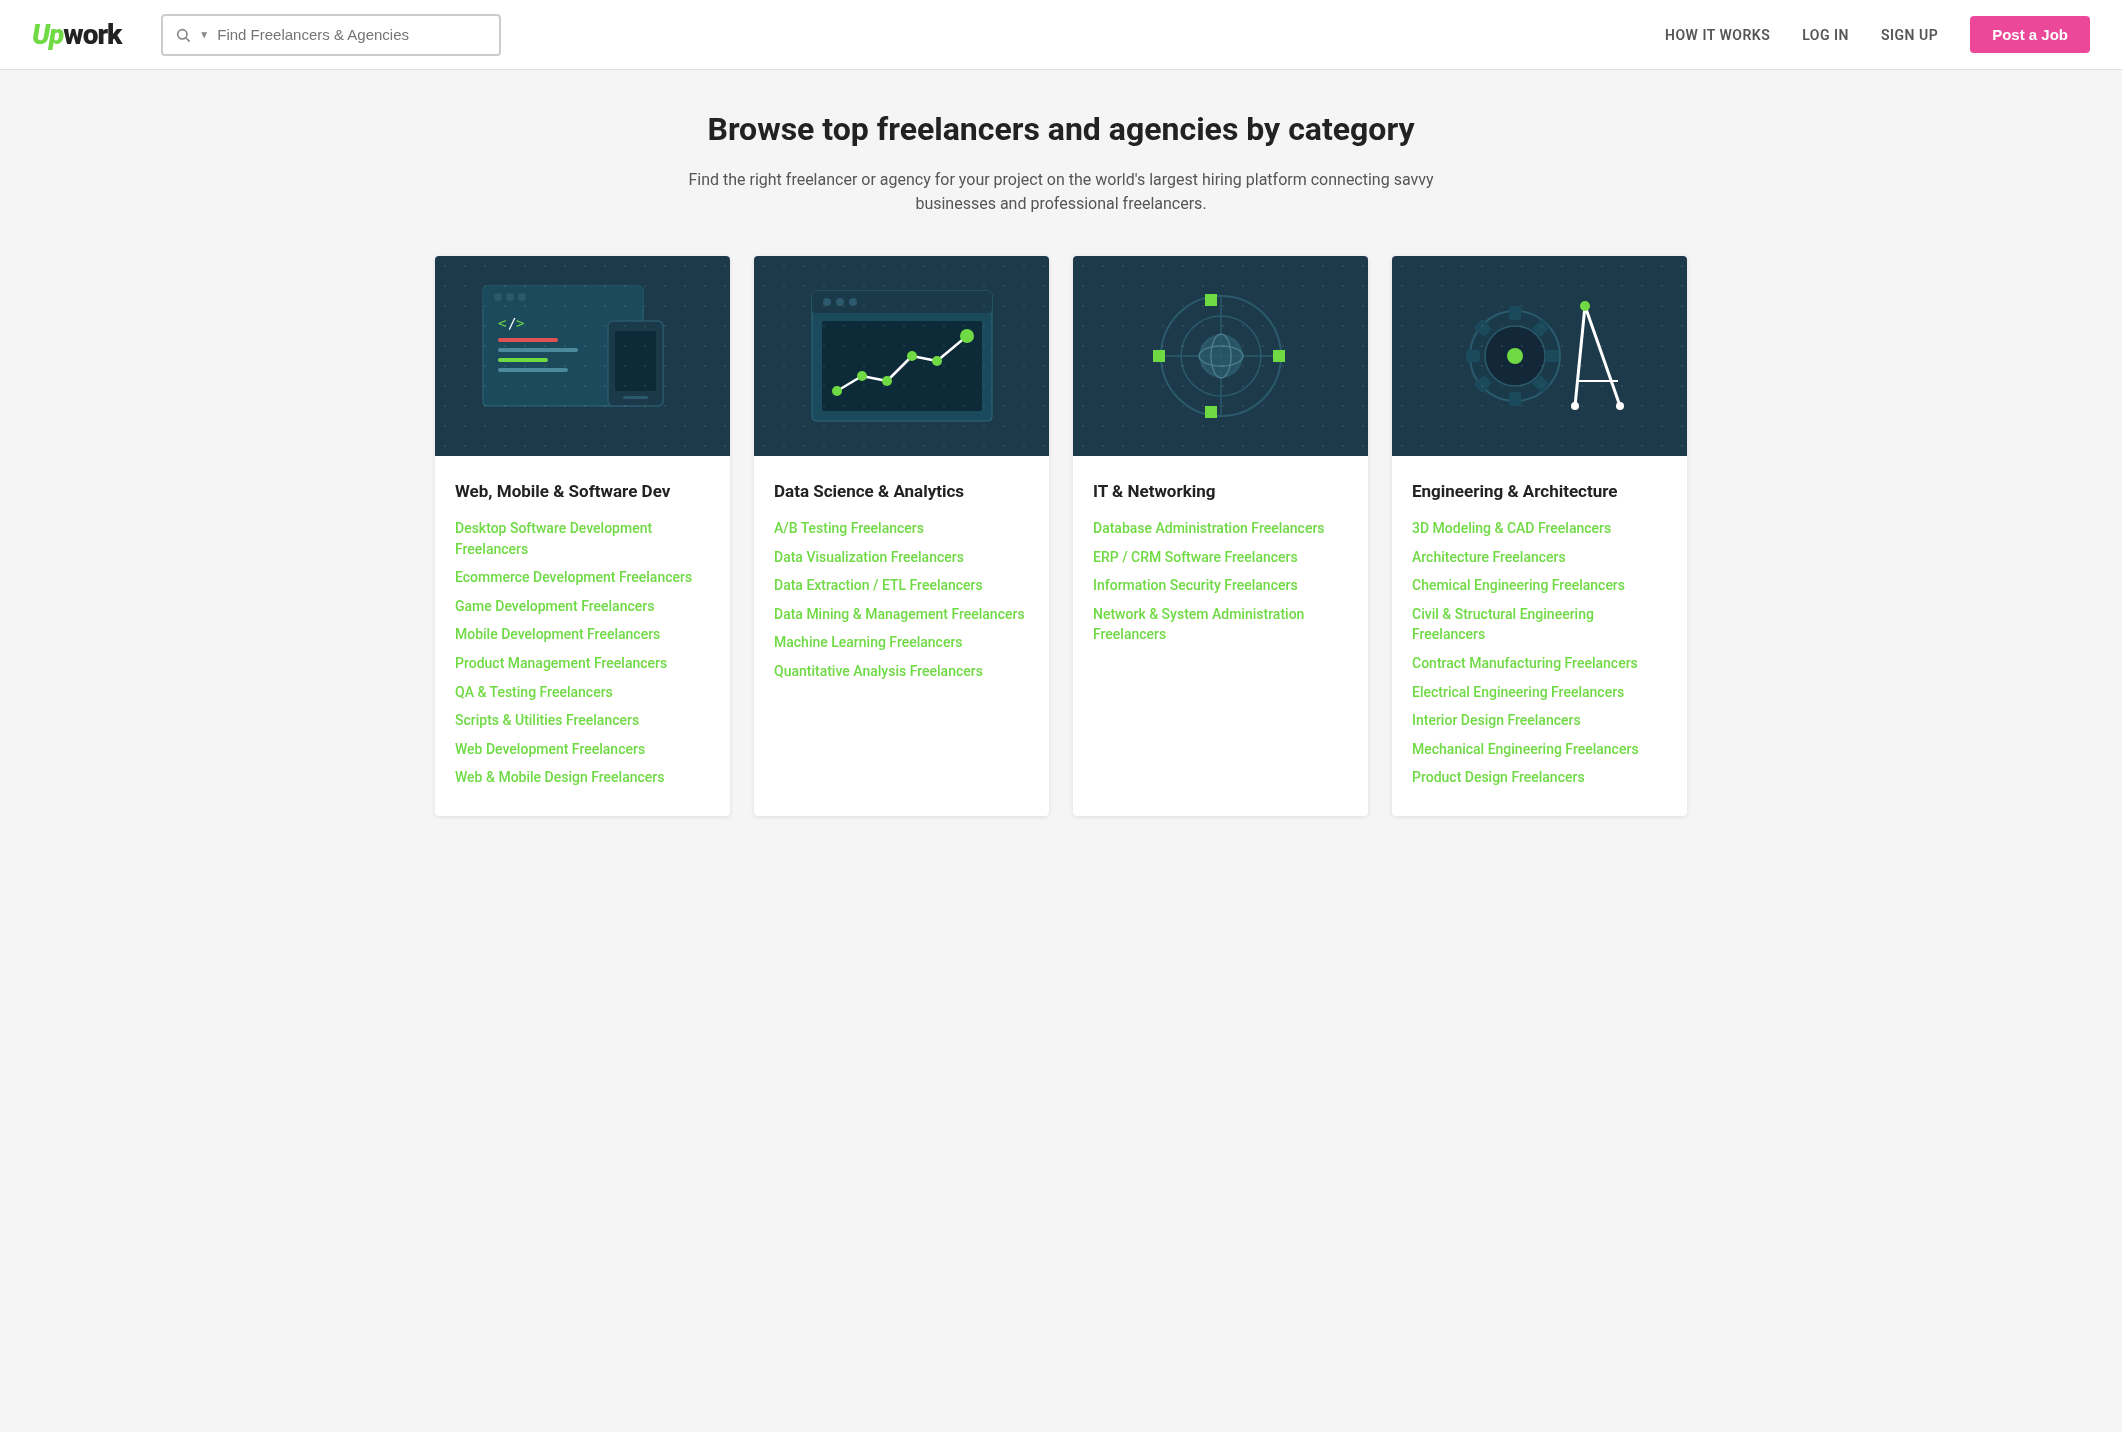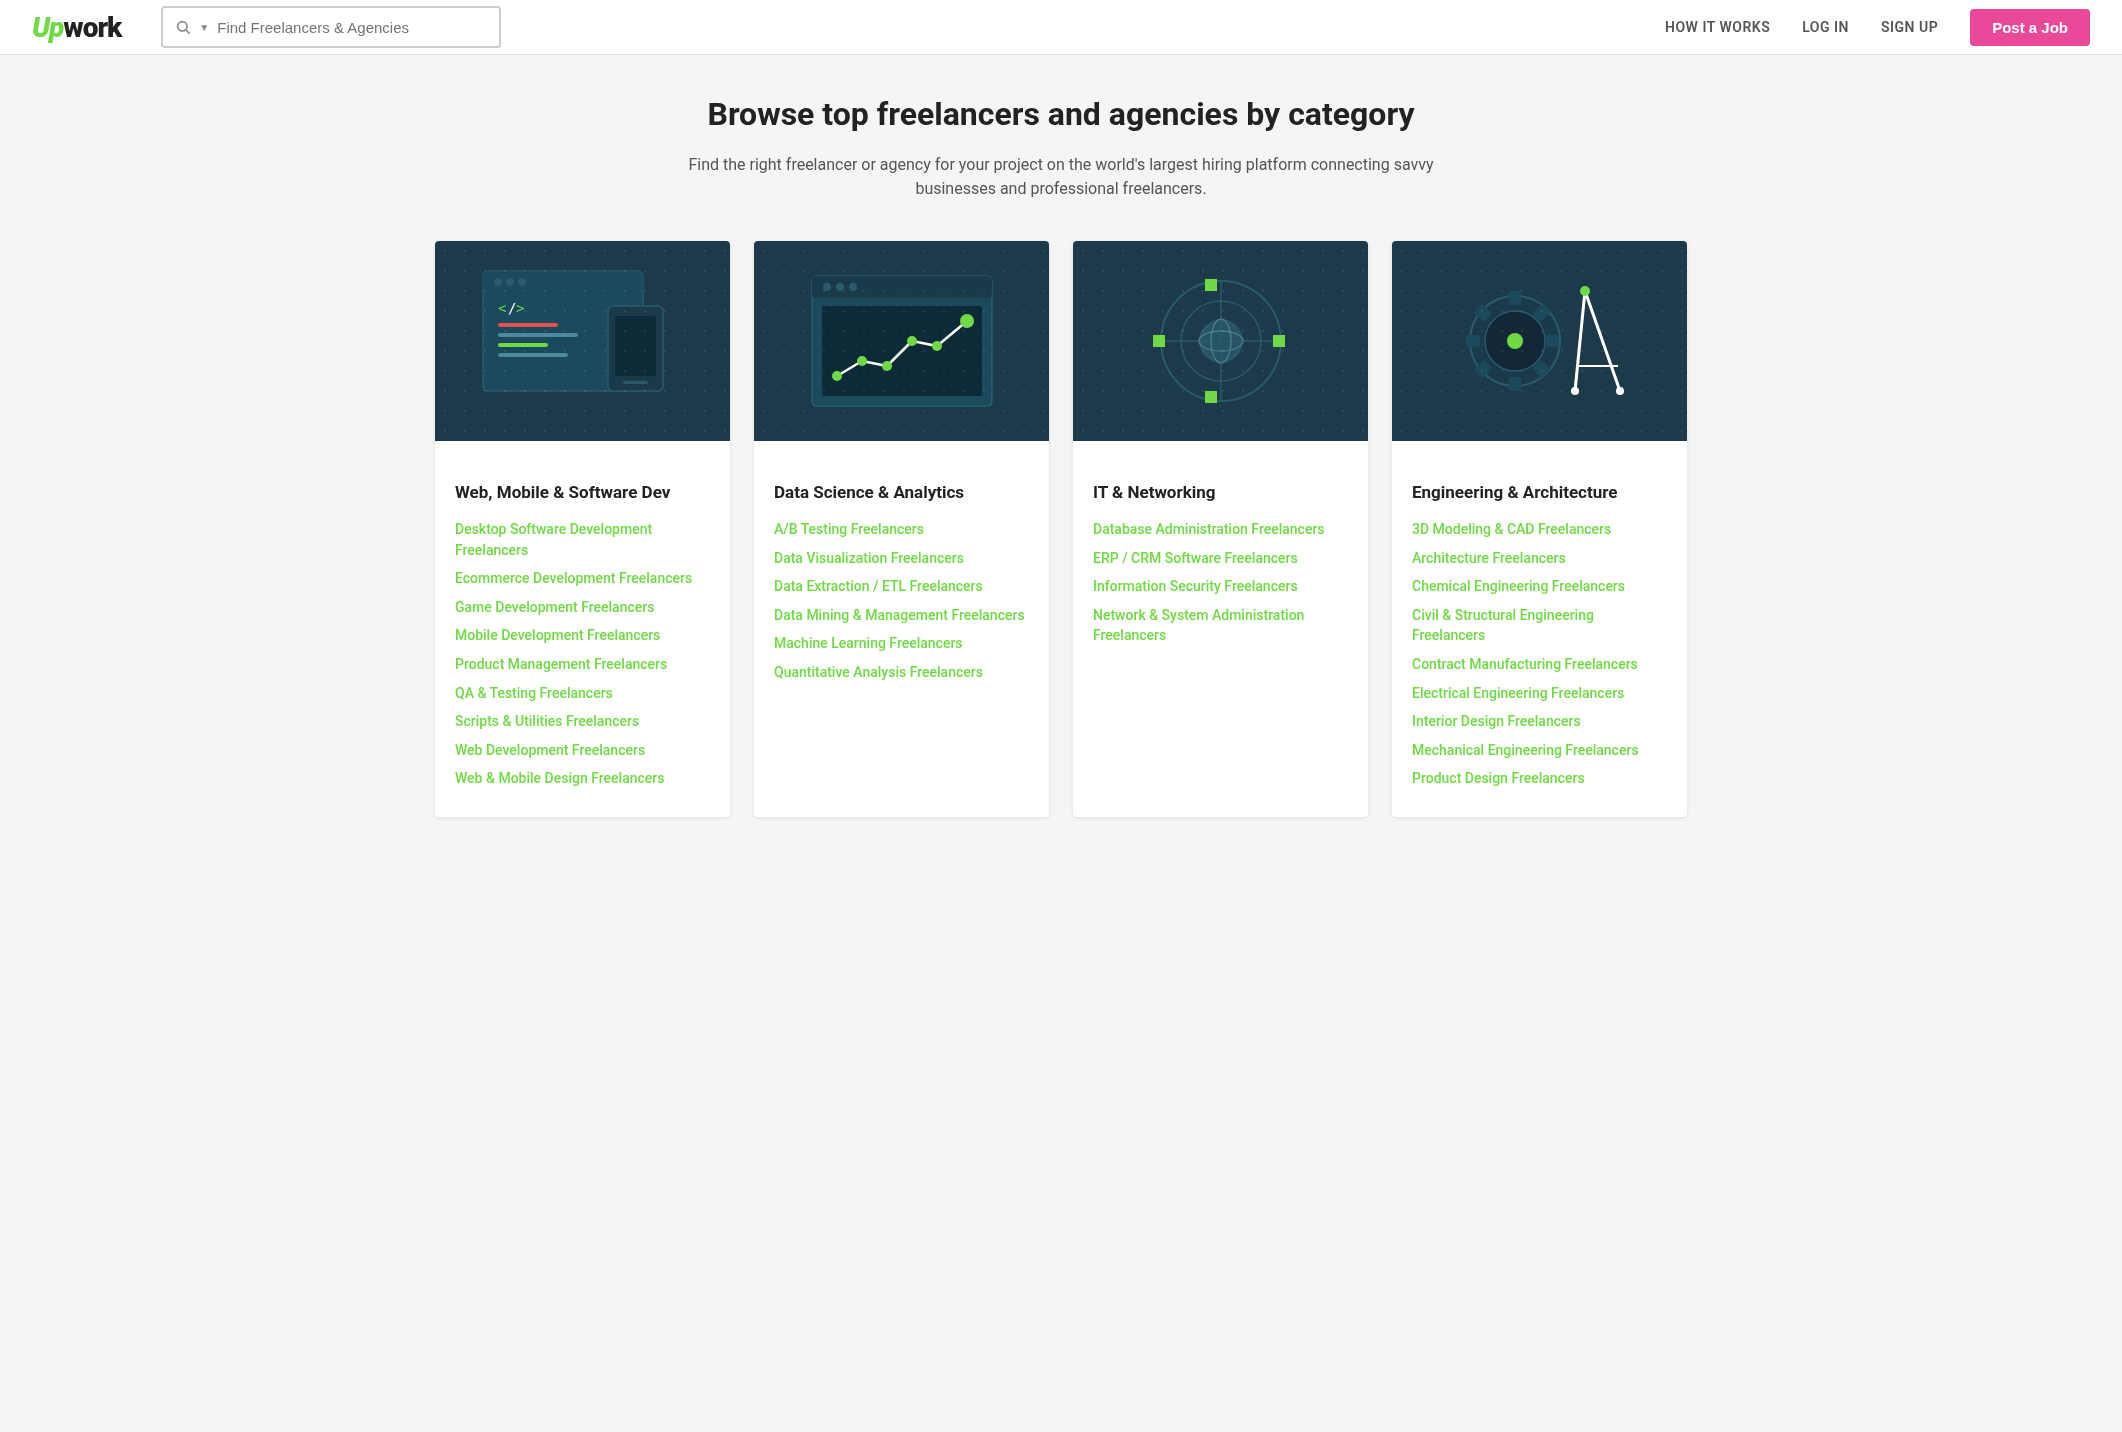--- a/index.html
+++ b/index.html
@@ -5,21 +5,21 @@
     * { box-sizing: border-box; margin: 0; padding: 0; }
     body { font-family: -apple-system, BlinkMacSystemFont, 'Segoe UI', Roboto, sans-serif; background: #f5f5f5; }
 
     
     .header {
       background: #fff;
       border-bottom: 1px solid #e0e0e0;
       display: flex;
       align-items: center;
       padding: 0 32px;
-      height: 55px;
+      height: 70px;
       gap: 24px;
     }
     .logo-container {
       display: flex;
       align-items: center;
       margin-right: 16px;
     }
     .logo-text {
       font-size: 28px;
       font-weight: 900;
@@ -136,21 +136,21 @@
     
     .card-image::before {
       content: '';
       position: absolute;
       inset: 0;
       background-image: radial-gradient(circle, rgba(255,255,255,0.08) 1px, transparent 1px);
       background-size: 20px 20px;
     }
 
     .card-body {
-      padding: 40px 20px 28px;
+      padding: 24px 20px 28px;
     }
 
     .card-title {
       font-size: 17px;
       font-weight: 700;
       color: #222;
       margin-bottom: 16px;
       line-height: 1.3;
     }
 

